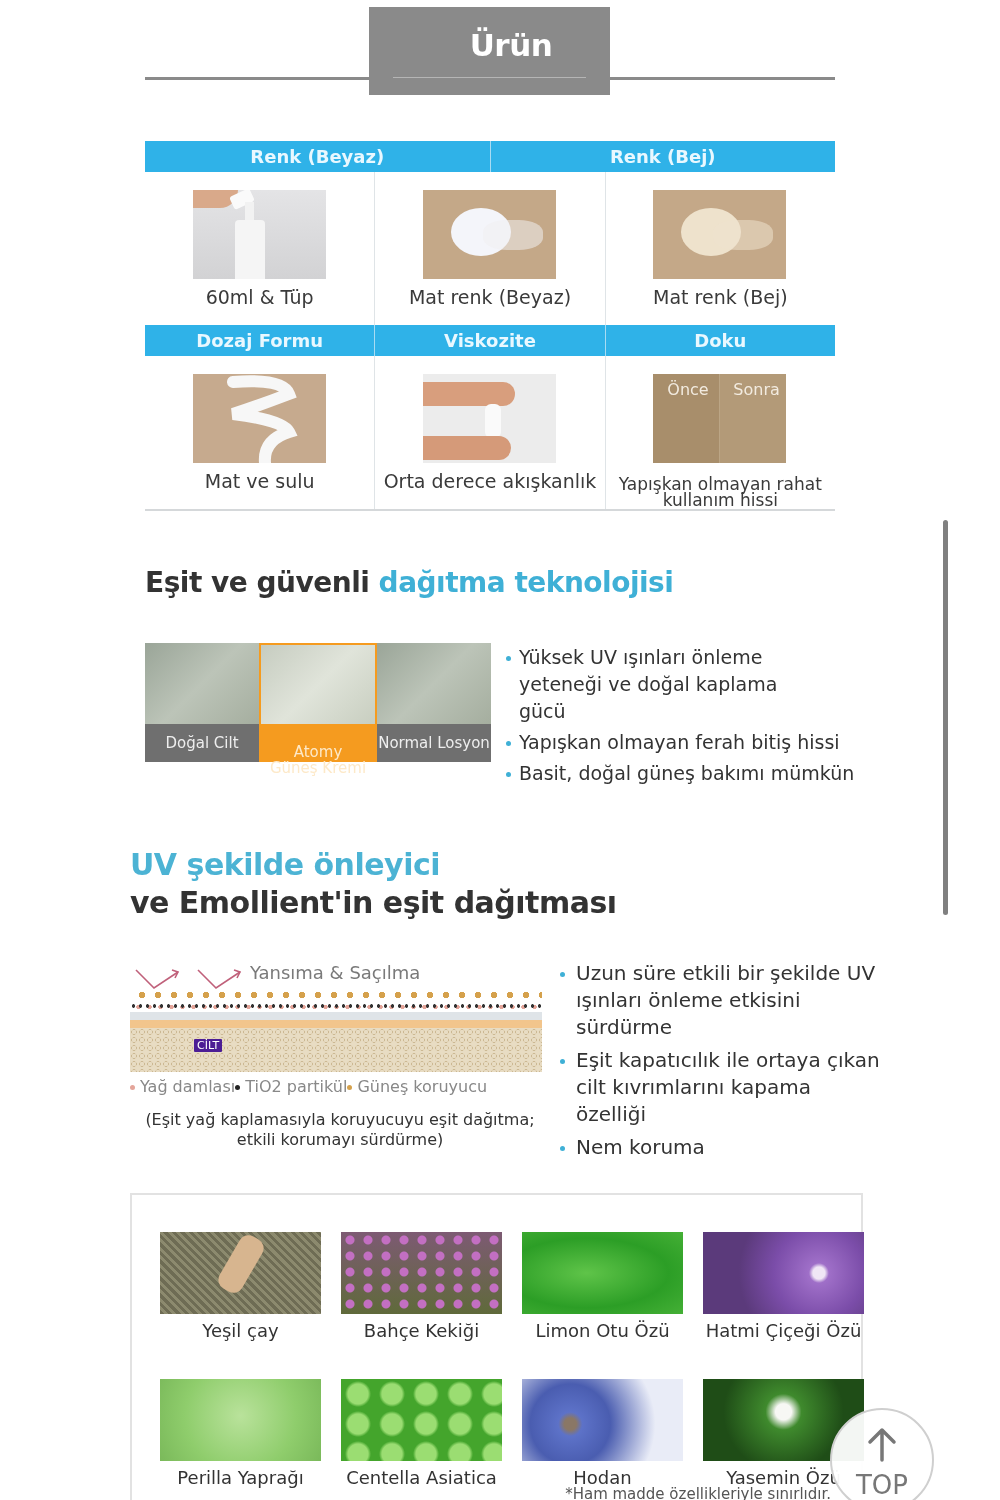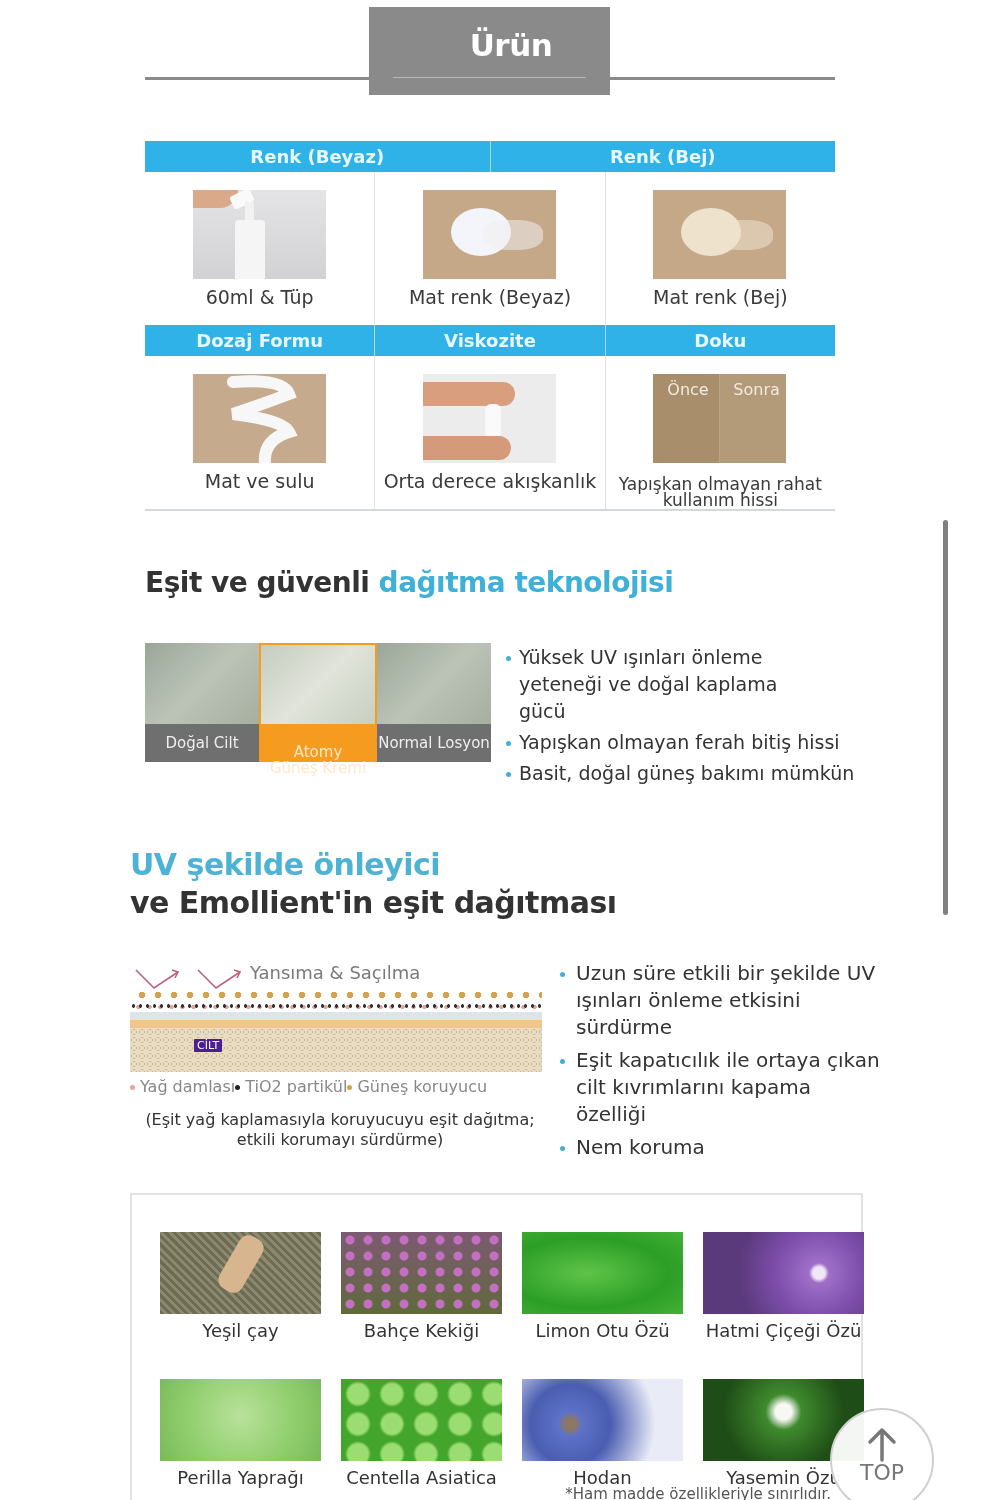--- a/index.html
+++ b/index.html
@@ -91,21 +91,21 @@
   .g5 { background: radial-gradient(circle at 50% 45%, #b9e29b, #8fcd6c 60%, #7ab95a); }
   .g6 { background: radial-gradient(circle, #9bdd72 10px, #44a52c 13px) 0 0 / 34px 30px; }
   .g7 { background: radial-gradient(circle at 30% 55%, #8a7766 6px, #5d72c8 12px, #4a5db0 40px, #e9ecf7 85px); }
   .g8 { background: radial-gradient(circle at 50% 40%, #f7f7f4 8px, #3f8a2d 18px, #1f4d17 60px); }
   .ingr-note { position: absolute; right: 30px; top: 290px; font-size: 15px; color: #555; }
 
   
   .scrollbar { position: absolute; left: 943px; top: 520px; width: 5px; height: 395px; background: #808080; border-radius: 3px; }
   .top-btn { position: absolute; left: 830px; top: 1408px; width: 104px; height: 104px; border: 2px solid #cfcfcf; border-radius: 50%; background: rgba(255,255,255,0.95); text-align: center; }
   .top-btn .arrow { display: block; margin: 16px auto 0; width: 34px; height: 36px; }
-  .top-btn .txt { display: block; font-size: 22px; color: #777; line-height: 22px; margin-top: 0; }
+  .top-btn .txt { display: block; font-size: 26px; color: #777; line-height: 22px; margin-top: 12px; }
 </style>
 </head>
 <body>
 
 <div class="title-line"></div>
 <div class="title-box">
   <div class="t">Ürün Özelliği</div>
   <div class="u"></div>
 </div>
 

